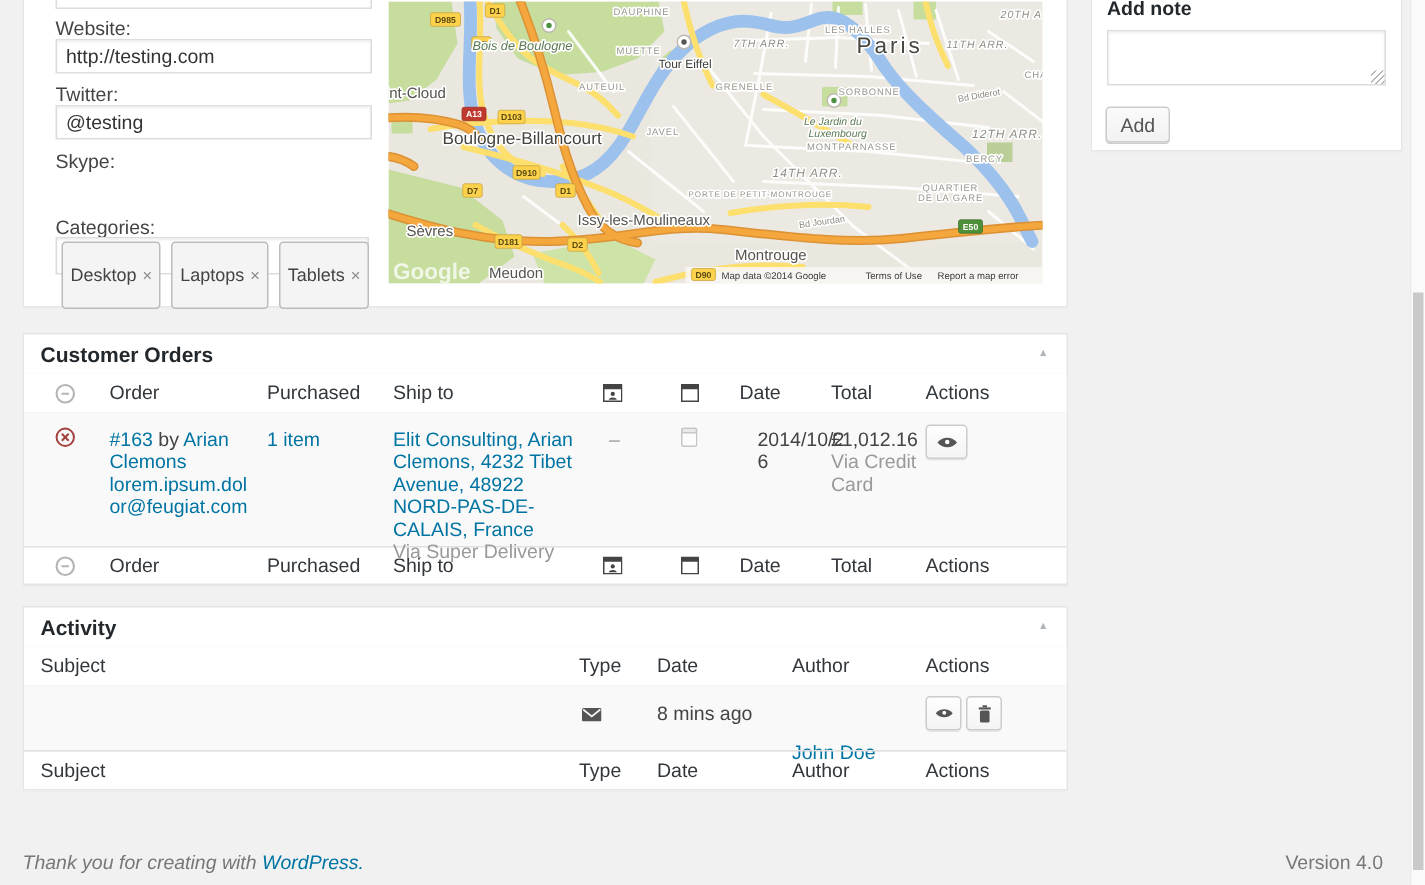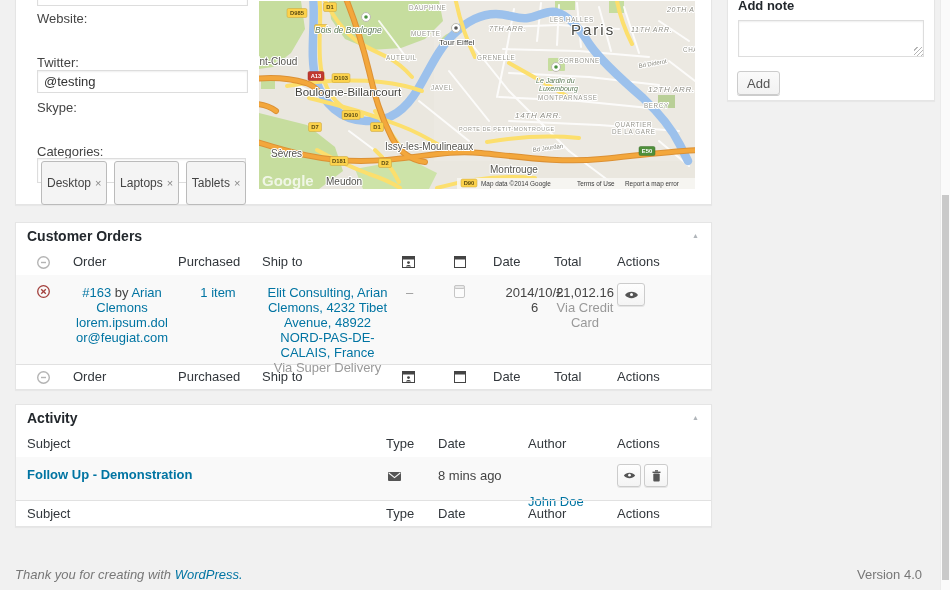--- a/index.html
+++ b/index.html
@@ -58,20 +58,21 @@
   .parkname{font-size:7px;font-style:italic;fill:#5d7a55;}
 </style>
 </head>
 <body>
 
 <div class="card" style="left:15px;top:-16px;width:697px;height:221px;">
 
   <input class="txt-input" style="left: 21px; top: -12px; width: 211px; height: 33px;">
 
   <div class="abs field-label" style="left:21px;top:26px;">Website:</div>
+  <input class="txt-input" style="left: 21px; top: 41px; width: 211px;" value="http://testing.com">
 
   <div class="abs field-label" style="left:21px;top:70px;">Twitter:</div>
   <input class="txt-input" style="left: 21px; top: 85px; width: 211px;" value="@testing">
 
   <div class="abs field-label" style="left:21px;top:115px;">Skype:</div>
 
   <div class="abs field-label" style="left:21px;top:159px;text-align:center;">Categories:</div>
   <div class="tagbox" style="left:21px;top:173px;width:209px;">
     <span class="tag"><span>Desktop</span><span class="x">×</span></span>
     <span class="tag"><span>Laptops</span><span class="x">×</span></span>
@@ -241,21 +242,21 @@
   </div>
 </div>
 
 <div class="card" style="left:727px;top:-16px;width:208px;height:117px;">
   <div class="abs panel-title" style="left:10px;top:13px;">Add note</div>
   <textarea class="note-area" style="left: 10px; top: 35px; width: 186px; height: 37px;"></textarea>
   <div class="resize-corner" style="left:186px;top:62px;"></div>
   <button class="wp-btn" style="left:9px;top:86px;">Add</button>
 </div>
 
-<div class="card" style="left:15px;top:222px;width:697px;height:168px;text-align:center;">
+<div class="card" style="left:15px;top:222px;width:697px;height:168px;">
   <div class="card-head">
     <span class="card-title">Customer Orders</span>
     <span class="toggle">▲</span>
   </div>
 
   <div class="band thead" style="top:26px;height:26px;">
     <span class="abs" style="left:20px;top:6px;">
       <svg width="15" height="15" viewBox="0 0 15 15">
           <circle cx="7.5" cy="7.5" r="5.8" fill="none" stroke="#b4b4b4" stroke-width="1.4"></circle>
           <line x1="5" y1="7.5" x2="10" y2="7.5" stroke="#b4b4b4" stroke-width="1.4"></line>
@@ -349,21 +350,20 @@
 
   <div class="band thead" style="top:26px;height:26px;">
     <span class="hcell" style="left:11px;">Subject</span>
     <span class="hcell" style="left:370px;">Type</span>
     <span class="hcell" style="left:422px;">Date</span>
     <span class="hcell" style="left:512px;">Author</span>
     <span class="hcell" style="left:601px;">Actions</span>
   </div>
 
   <div class="band rowband" style="top:52px;height:43px;">
-    <span class="cell" style="left:11px;top:10px;width:340px;"><span class="lnk subject-lnk">Follow Up - Demonstration</span></span>
     <span class="abs" style="left:372px;top:12px;">
       <svg width="13" height="9" viewBox="0 0 13 9">
           <rect x="0" y="0" width="13" height="9" rx="1" fill="#555"></rect>
           <polyline points="0.8,1 6.5,5.6 12.2,1" fill="none" stroke="#f9f9f9" stroke-width="1.1"></polyline>
         </svg>
     </span>
     <span class="cell dark" style="left:422px;top:11px;">8 mins ago</span>
     <span class="cell" style="left:512px;top:11px;margin-top:26px;"><span class="lnk">John Doe</span></span>
     <span class="icon-btn" style="left:601px;top:7px;width:24px;">
       <svg width="13" height="9" viewBox="0 0 15 10">

